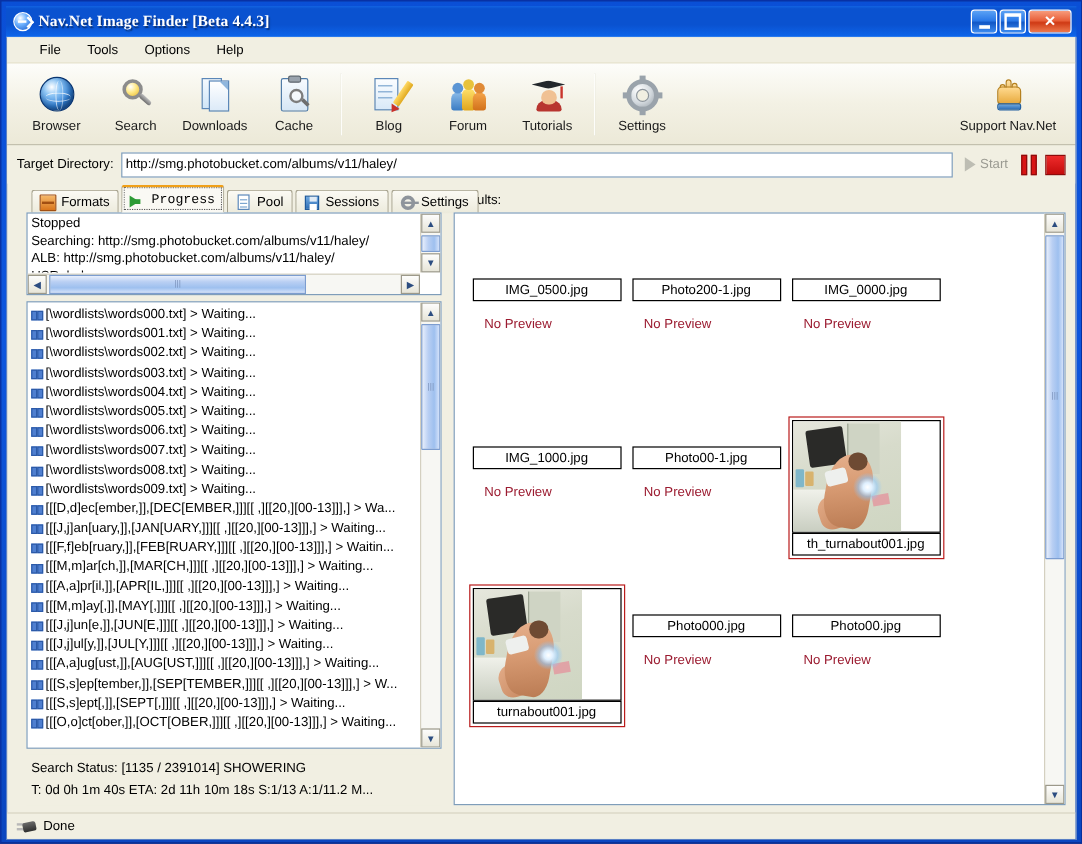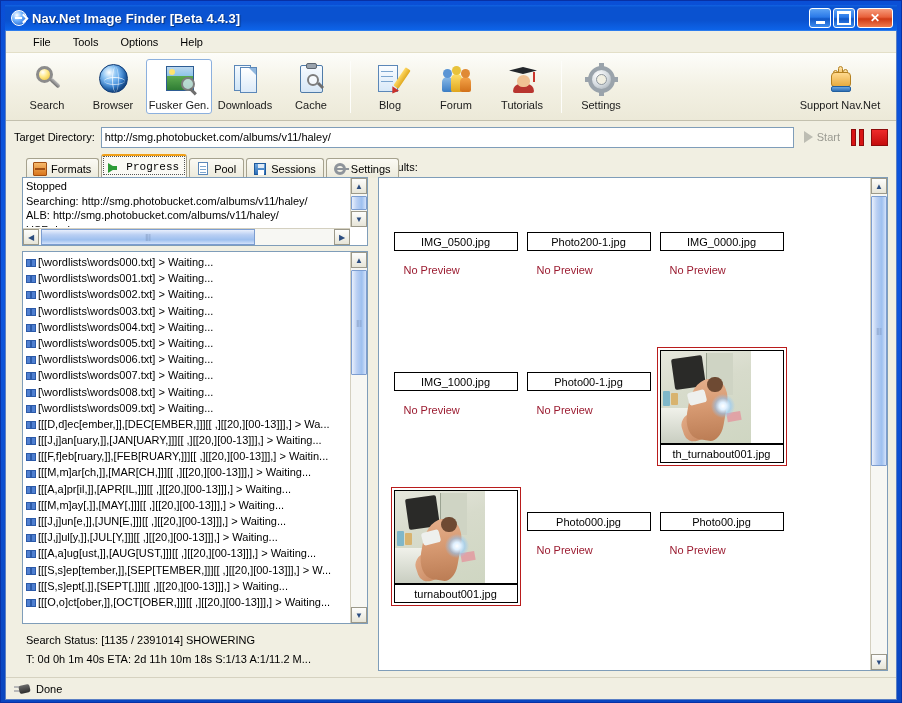--- a/index.html
+++ b/index.html
@@ -56,20 +56,21 @@
     border-right: 2px solid #fff;
     transform: rotate(45deg);
   }
   #title-text {
     color: #ffffff;
     font-size: 13px;
     font-weight: bold;
     text-shadow: 1px 1px 1px rgba(0,0,0,.45);
     letter-spacing: .1px;
     white-space: nowrap;
+    font-family: Liberation Serif, serif;
   }
   #wincontrols {
     margin-left: auto;
     display: flex;
     gap: 2px;
     padding-right: 2px;
   }
   .winbtn {
     width: 22px; height: 20px;
     border: 1px solid #ffffff;
@@ -567,43 +568,32 @@
       <div class="menuitem">File</div>
       <div class="menuitem">Tools</div>
       <div class="menuitem">Options</div>
       <div class="menuitem">Help</div>
     </div>
 
     <div id="toolbar">
       <div class="tb-group">
         <div class="tbbtn">
           <div class="tbico">
+              <span class="ic-globe"></span>
+            </div>
+          <div class="tblab">Browser</div>
+        </div>
+        <div class="tbbtn">
+          <div class="tbico">
               <span class="ic-mag">
                 <span class="lens"></span>
                 <span class="handle"></span>
               </span>
             </div>
           <div class="tblab">Search</div>
-        </div>
-        <div class="tbbtn">
-          <div class="tbico">
-              <span class="ic-globe"></span>
-            </div>
-          <div class="tblab">Browser</div>
-        </div>
-        <div class="tbbtn active">
-          <div class="tbico">
-              <span class="ic-fusker">
-                <span class="ph"></span>
-                <span class="sun"></span>
-                <span class="lens2"></span>
-                <span class="h2"></span>
-              </span>
-            </div>
-          <div class="tblab">Fusker Gen.</div>
         </div>
         <div class="tbbtn">
           <div class="tbico">
               <span class="ic-dl">
                 <span class="pg"></span>
                 <span class="pg2">
                   <span class="fold"></span>
                 </span>
               </span>
             </div>

